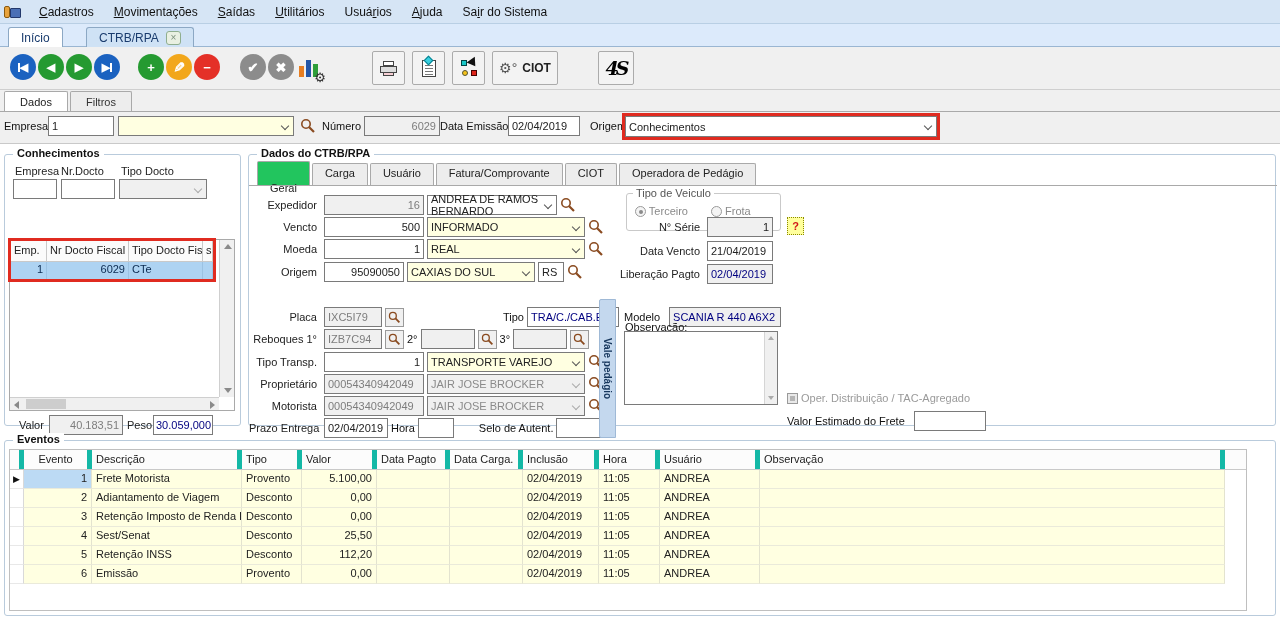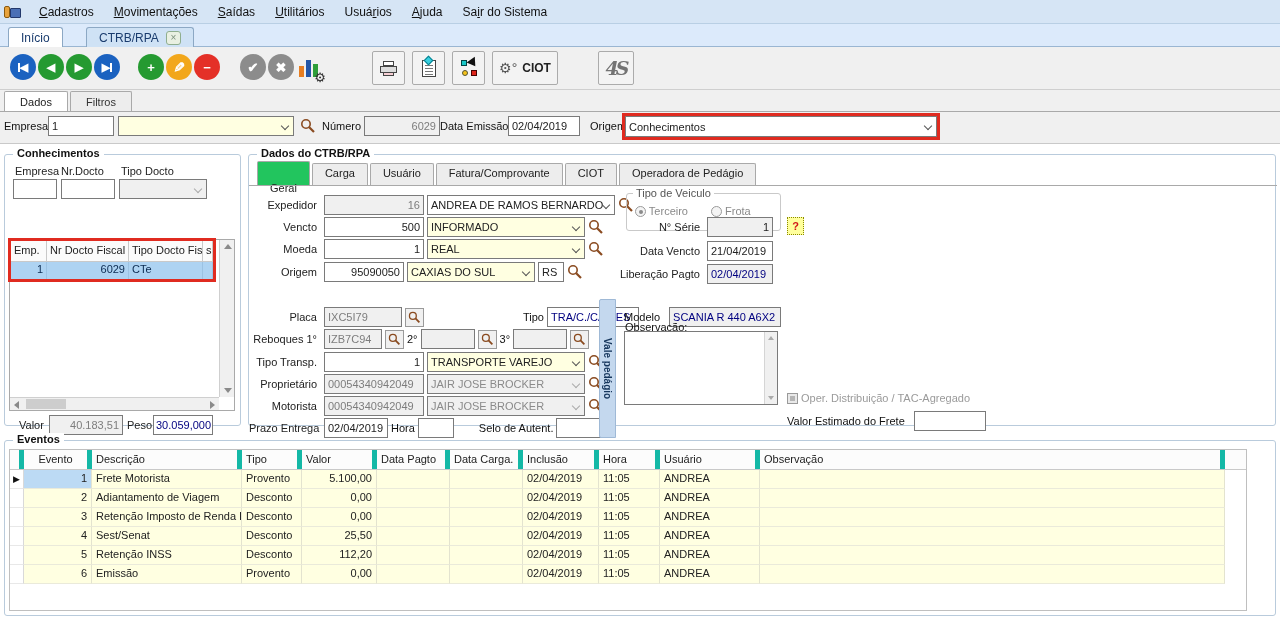--- a/index.html
+++ b/index.html
@@ -49,21 +49,21 @@
   .docic i { position:absolute; left:2px; right:2px; height:1px; background:#777; }
   .docic .l1{top:4px}.docic .l2{top:7px}.docic .l3{top:10px}.docic .l4{top:13px}
   .docic .pen { position:absolute; right:-3px; top:-4px; width:7px; height:7px; background:#35d0e0; border:1px solid #0a7d8c; transform:rotate(45deg); }
   .expic { width:18px; height:18px; position:relative; }
   .expic .sq1 { position:absolute; left:1px; top:1px; width:6px; height:6px; background:#19c8c8; border:1px solid #044; }
   .expic .cir { position:absolute; left:2px; bottom:1px; width:6px; height:6px; border-radius:50%; background:#f5c21a; border:1px solid #553; }
   .expic .sq2 { position:absolute; right:1px; bottom:1px; width:6px; height:6px; background:#dd2218; border:1px solid #400; }
   .expic .arr { position:absolute; right:0px; top:0px; width:0; height:0; border-left:5px solid transparent; border-right:5px solid transparent; border-top:8px solid #111; transform:rotate(-35deg); }
   .gearg { color:#555; font-size:14px; line-height:1; }
   .ciot-label { font-size:12px; font-weight:bold; color:#222; }
-  .logo45 { color:#737373; font-size:19px; font-weight:bold; font-style:italic; letter-spacing:-3px; font-family:"DejaVu Serif", serif; }
+  .logo45 { color:#000000; font-size:19px; font-weight:bold; font-style:italic; letter-spacing:-3px; font-family:"DejaVu Serif", serif; }
 
   
   #filterband { position:absolute; left:0; top:90px; width:1280px; height:53px; background:#f0f0f0; }
   .ftab2 { position:absolute; top:1px; height:20px; border:1px solid #a9a9a9; border-bottom:none; border-radius:2px 2px 0 0;
     display:flex; align-items:center; justify-content:center; font-size:11px; }
   .ftab2.dados { left:4px; width:64px; background:#fff; z-index:2; }
   .ftab2.filtros { left:70px; width:62px; background:#ededed; color:#333; }
   #filterband .sep { position:absolute; left:0; top:21px; width:1280px; height:1px; background:#a9a9a9; }
 
   .lbl { color:#111; white-space:nowrap; }
@@ -321,21 +321,21 @@
           <div class="ctab">CIOT</div>
           <div class="ctab">Operadora de Pedágio</div>
         </div>
       <div id="ctrb-tabline"></div>
 
       <div class="frow" style="left:0;top:40px">
         <span class="lab">Expedidor</span>
         <div class="field gray r" style="width:100px">
             <span>16</span>
           </div>
-        <div class="combo" style="width:188px">
+        <div class="combo" style="width:130px">
             <span>ANDREA DE RAMOS BERNARDO</span>
             <i class="chev"></i>
           </div>
         <svg class="mag" viewBox="0 0 16 16">
             <circle cx="6" cy="6" r="4.2" fill="none" stroke="#8a4b20" stroke-width="1.6"></circle>
             <line x1="9.2" y1="9.2" x2="14" y2="14" stroke="#8a4b20" stroke-width="2.2"></line>
           </svg>
       </div>
       <div class="frow" style="left:0;top:62px">
         <span class="lab">Vencto</span>
@@ -377,21 +377,21 @@
         <div class="field" style="width:26px">
             <span>RS</span>
           </div>
         <svg class="mag" viewBox="0 0 16 16">
             <circle cx="6" cy="6" r="4.2" fill="none" stroke="#8a4b20" stroke-width="1.6"></circle>
             <line x1="9.2" y1="9.2" x2="14" y2="14" stroke="#8a4b20" stroke-width="2.2"></line>
           </svg>
       </div>
       <div class="frow" style="left:0;top:152px">
         <span class="lab">Placa</span>
-        <div class="field gray" style="width:78px">
+        <div class="field gray" style="width:58px">
             <span>IXC5I79</span>
           </div>
         <span class="magbtn">
             <svg class="mag" viewBox="0 0 16 16" style="width:13px;height:13px">
               <circle cx="6" cy="6" r="4.2" fill="none" stroke="#8a4b20" stroke-width="1.6"></circle>
               <line x1="9.2" y1="9.2" x2="14" y2="14" stroke="#8a4b20" stroke-width="2.2"></line>
             </svg>
           </span>
         <span class="lbl" style="margin-left:96px">Tipo</span>
         <div class="field navy" style="width:92px">

